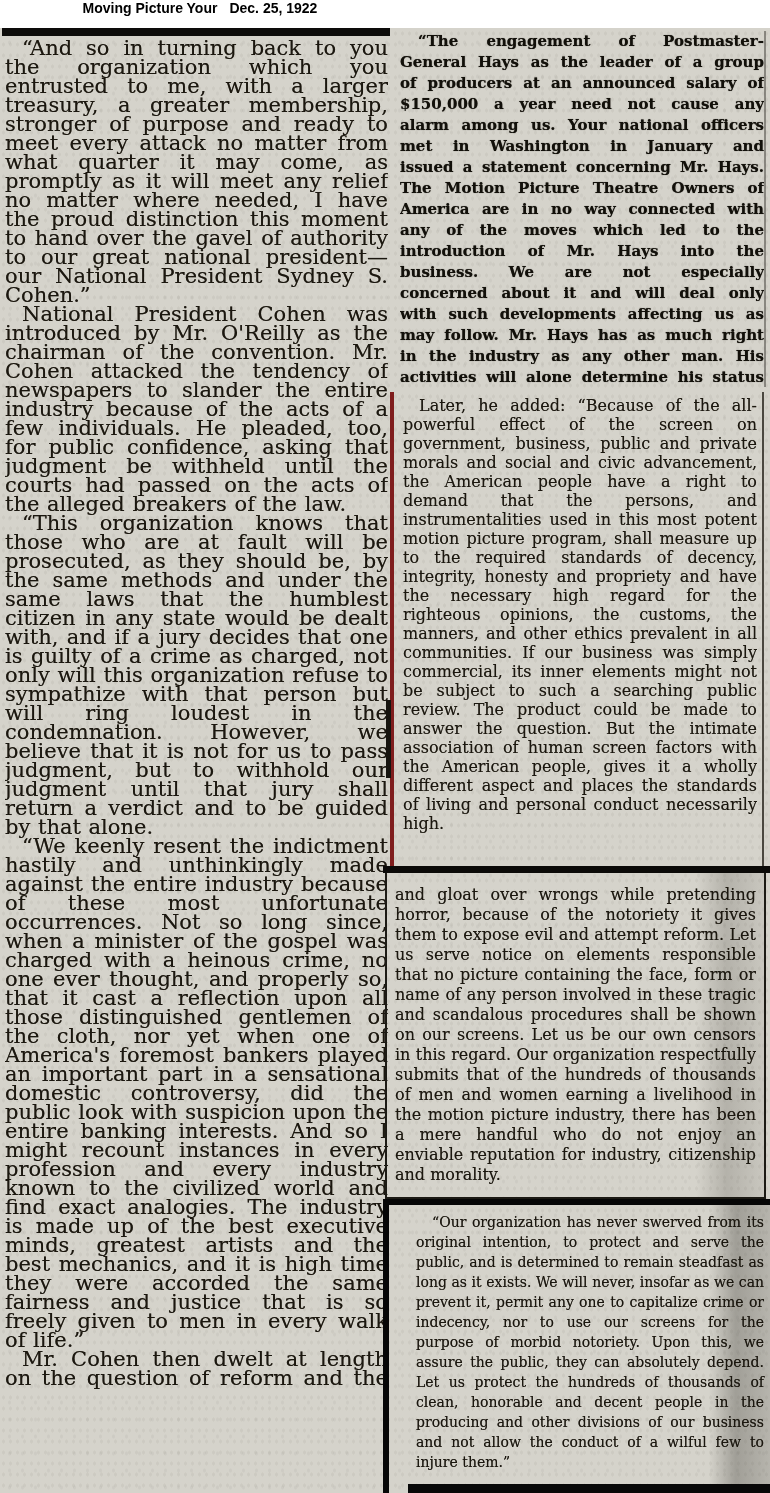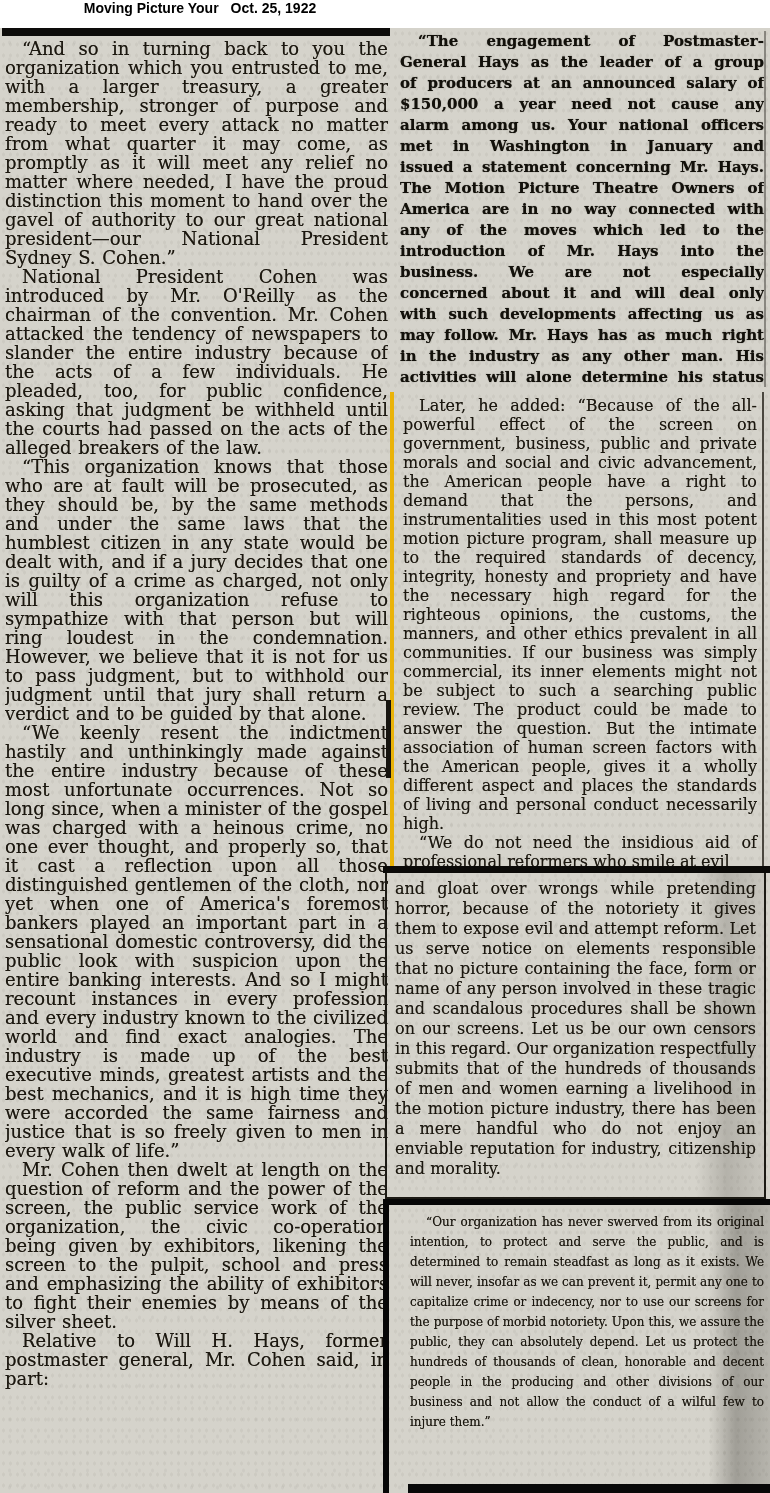--- a/index.html
+++ b/index.html
@@ -28,78 +28,78 @@
       radial-gradient(rgba(88, 82, 66, 0.07) 1px, transparent 1.6px),
       radial-gradient(rgba(60, 55, 45, 0.05) 1px, transparent 2px);
     background-size: 7px 11px, 13px 17px;
     background-position: 0 0, 3px 6px;
   }
 
   
   .topbar-left { position: absolute; left: 2px; top: 28px; width: 388px; height: 8px; background: #0d0c0a; }
   .col-left {
     position: absolute; left: 5px; top: 39px; width: 383px; height: 1350px; overflow: hidden;
-    font-size: 18px; line-height: 19px; text-align: justify; word-spacing: 1px;
+    font-size: 21px; line-height: 19px; text-align: justify; word-spacing: 1px;
     text-shadow: 0 0 0.5px rgba(20, 15, 5, 0.55);
   }
   .col-left p { text-indent: 17px; }
 
   
   .sec-a {
     position: absolute; left: 400px; top: 31px; width: 364px; height: 360px; overflow: hidden;
     font-size: 15px; font-weight: bold; line-height: 21px; text-align: justify;
     word-spacing: 3.5px; color: #12100a;
     text-shadow: 0 0 0.8px rgba(15, 12, 5, 0.7);
   }
   .sec-a p { text-indent: 18px; }
 
   
   .sec-b {
     position: absolute; left: 390px; top: 392px; width: 374px; height: 474px; overflow: hidden;
-    border-left: 4px solid #eab308; border-right: 2px solid #4a473f;
+    border-left: 4px solid #7f1d1d; border-right: 2px solid #4a473f;
     padding: 4px 5px 0 9px;
     font-size: 16px; line-height: 19px; text-align: justify;
     text-shadow: 0 0 0.5px rgba(20, 15, 5, 0.5);
   }
   .sec-b p { text-indent: 16px; }
 
   .divider { position: absolute; left: 383px; top: 866px; width: 387px; height: 7px; background: #0b0a08; }
 
   
   .sec-c {
     position: absolute; left: 385px; top: 873px; width: 381px; height: 326px; overflow: hidden;
     border: 2px solid #1c1a14; border-top: none;
-    padding: 6px 8px 0 8px;
+    padding: 12px 8px 0 8px;
     font-size: 16px; line-height: 20px; text-align: justify;
     text-shadow: 0 0 0.5px rgba(20, 15, 5, 0.5);
     background: linear-gradient(90deg, rgba(0,0,0,0) 82%, rgba(95, 92, 85, 0.28) 90%, rgba(95, 92, 85, 0.1) 100%);
   }
 
   
   .sec-d {
     position: absolute; left: 383px; top: 1199px; width: 387px; height: 294px; overflow: hidden;
     border-top: 6px solid #060606; border-left: 6px solid #060606;
-    padding: 7px 6px 0 21px;
-    font-size: 12px; line-height: 20px; text-align: justify;
+    padding: 7px 6px 0 27px;
+    font-size: 14px; line-height: 20px; text-align: justify;
     text-shadow: 0 0 0.6px rgba(15, 12, 5, 0.6);
     background: linear-gradient(90deg, rgba(0,0,0,0) 84%, rgba(75, 73, 67, 0.38) 91%, rgba(75, 73, 67, 0.22) 100%);
   }
   .sec-d p { text-indent: 16px; }
   .bottom-bar { position: absolute; left: 408px; top: 1484px; width: 362px; height: 9px; background: #080808; }
 
   
   .mark-left-rule { position: absolute; left: 386px; top: 700px; width: 5px; height: 78px; background: #16140f; }
   .mark-right-edge { position: absolute; left: 764px; top: 31px; width: 2px; height: 356px; background: rgba(45, 42, 37, 0.45); }
 </style>
 </head>
 <body>
 
 <div class="header">
   <div>
-    <span>Moving Picture Your</span><span class="date">Oct. 25, 1922</span>
+    <span>Moving Picture Your</span><span class="date">Dec. 25, 1922</span>
   </div>
 </div>
 
 <div class="scan"></div>
 
 <div class="topbar-left"></div>
 
 <div class="col-left">
   <p>“And so in turning back to you the organization which you entrusted to me, with a larger treasury, a greater membership, stronger of purpose and ready to meet every attack no matter from what quarter it may come, as promptly as it will meet any relief no matter where needed, I have the proud distinction this moment to hand over the gavel of authority to our great national president—our National President Sydney S. Cohen.”</p>
   <p>National President Cohen was introduced by Mr. O'Reilly as the chairman of the convention. Mr. Cohen attacked the tendency of newspapers to slander the entire industry because of the acts of a few individuals. He pleaded, too, for public confidence, asking that judgment be withheld until the courts had passed on the acts of the alleged breakers of the law.</p>
@@ -108,21 +108,20 @@
   <p>Mr. Cohen then dwelt at length on the question of reform and the power of the screen, the public service work of the organization, the civic co-operation being given by exhibitors, likening the screen to the pulpit, school and press and emphasizing the ability of exhibitors to fight their enemies by means of the silver sheet.</p>
   <p>Relative to Will H. Hays, former postmaster general, Mr. Cohen said, in part:</p>
 </div>
 
 <div class="sec-a">
   <p>“The engagement of Postmaster-General Hays as the leader of a group of producers at an announced salary of $150,000 a year need not cause any alarm among us. Your national officers met in Washington in January and issued a statement concerning Mr. Hays. The Motion Picture Theatre Owners of America are in no way connected with any of the moves which led to the introduction of Mr. Hays into the business. We are not especially concerned about it and will deal only with such developments affecting us as may follow. Mr. Hays has as much right in the industry as any other man. His activities will alone determine his status with the other persons and elements involved and the American people as a whole.”</p>
 </div>
 
 <div class="sec-b">
   <p>Later, he added: “Because of the all-powerful effect of the screen on government, business, public and private morals and social and civic advancement, the American people have a right to demand that the persons, and instrumentalities used in this most potent motion picture program, shall measure up to the required standards of decency, integrity, honesty and propriety and have the necessary high regard for the righteous opinions, the customs, the manners, and other ethics prevalent in all communities. If our business was simply commercial, its inner elements might not be subject to such a searching public review. The product could be made to answer the question. But the intimate association of human screen factors with the American people, gives it a wholly different aspect and places the standards of living and personal conduct necessarily high.</p>
-  <p>“We do not need the insidious aid of professional reformers who smile at evil</p>
 </div>
 
 <div class="divider"></div>
 
 <div class="sec-c">
   <p>and gloat over wrongs while pretending horror, because of the notoriety it gives them to expose evil and attempt reform. Let us serve notice on elements responsible that no picture containing the face, form or name of any person involved in these tragic and scandalous procedures shall be shown on our screens. Let us be our own censors in this regard. Our organization respectfully submits that of the hundreds of thousands of men and women earning a livelihood in the motion picture industry, there has been a mere handful who do not enjoy an enviable reputation for industry, citizenship and morality.</p>
 </div>
 
 <div class="sec-d">
   <p>“Our organization has never swerved from its original intention, to protect and serve the public, and is determined to remain steadfast as long as it exists. We will never, insofar as we can prevent it, permit any one to capitalize crime or indecency, nor to use our screens for the purpose of morbid notoriety. Upon this, we assure the public, they can absolutely depend. Let us protect the hundreds of thousands of clean, honorable and decent people in the producing and other divisions of our business and not allow the conduct of a wilful few to injure them.”</p>

